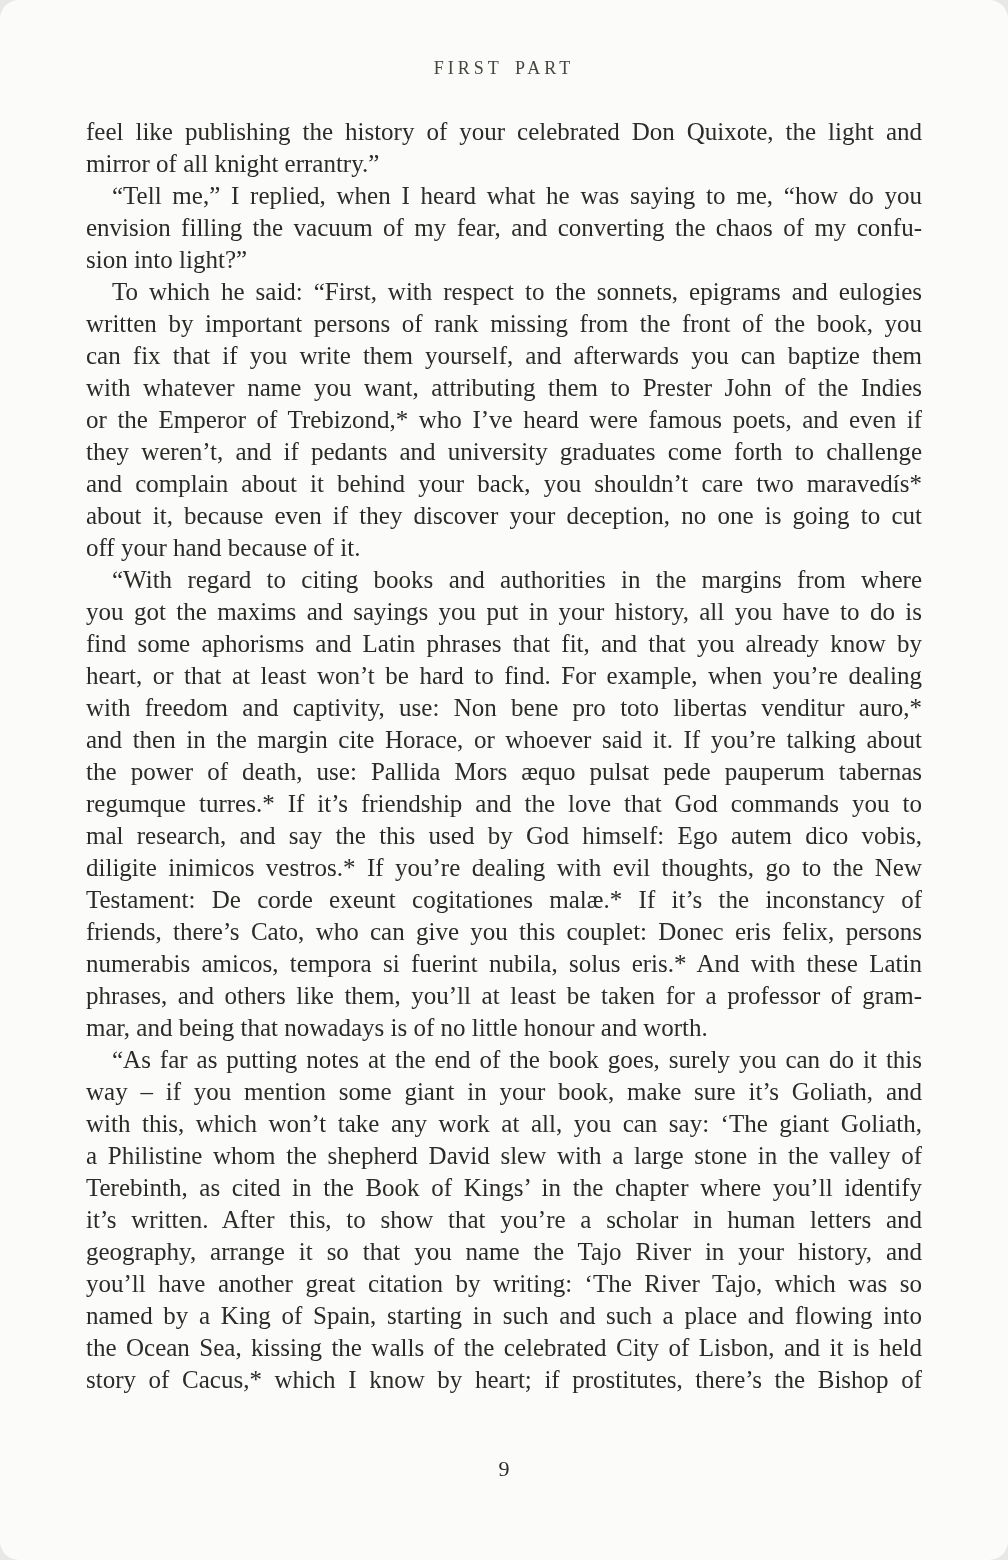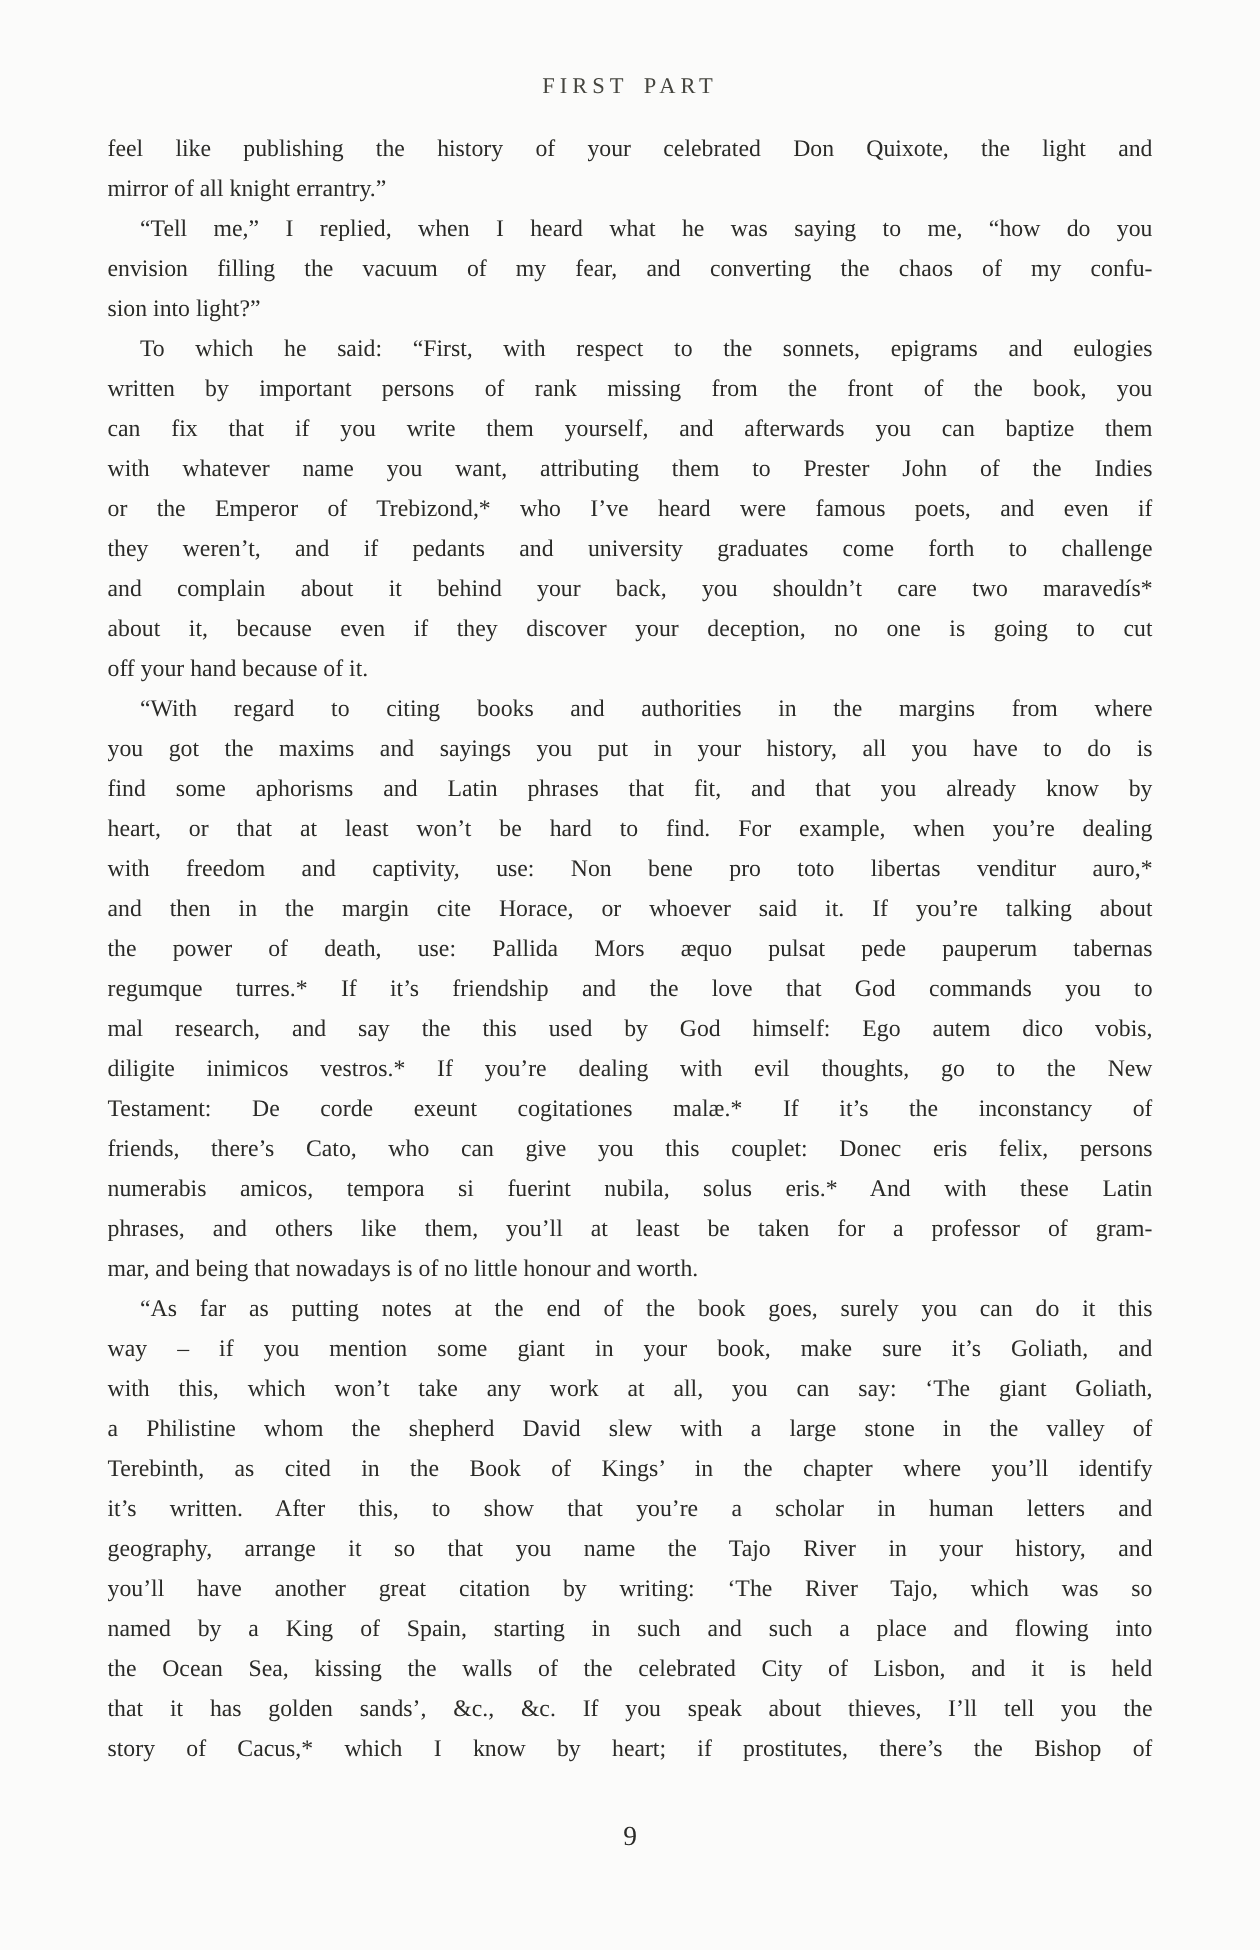--- a/index.html
+++ b/index.html
@@ -9,38 +9,39 @@
   }
   .page {
     position: relative;
     width: 1008px;
     height: 1560px;
     margin: 0 auto;
     background: #fbfbfa;
     font-family: "Liberation Serif", "DejaVu Serif", serif;
     color: #2b2b28;
     overflow: hidden;
+    border-radius: 19px;
   }
   .running-head {
     position: absolute;
     top: 58px;
     left: 0;
     right: 0;
     text-align: center;
     font-size: 18px;
     letter-spacing: 4px;
     word-spacing: 4px;
     color: #45453f;
   }
   .body-text {
     position: absolute;
-    top: 104px;
+    top: 116px;
     left: 86px;
     width: 836px;
-    font-size: 19px;
+    font-size: 25px;
     line-height: 32px;
   }
   .line {
     height: 32px;
     overflow: hidden;
     text-align: justify;
     text-align-last: justify;
   }
   .line.end {
     text-align-last: left;
@@ -99,18 +100,17 @@
       <div class="line indent"><span>“As far as putting notes at the end of the book goes, surely you can do it this</span></div>
       <div class="line"><span>way – if you mention some giant in your book, make sure it’s Goliath, and</span></div>
       <div class="line"><span>with this, which won’t take any work at all, you can say: ‘The giant Goliath,</span></div>
       <div class="line"><span>a Philistine whom the shepherd David slew with a large stone in the valley of</span></div>
       <div class="line"><span>Terebinth, as cited in the Book of Kings’ in the chapter where you’ll identify</span></div>
       <div class="line"><span>it’s written. After this, to show that you’re a scholar in human letters and</span></div>
       <div class="line"><span>geography, arrange it so that you name the Tajo River in your history, and</span></div>
       <div class="line"><span>you’ll have another great citation by writing: ‘The River Tajo, which was so</span></div>
       <div class="line"><span>named by a King of Spain, starting in such and such a place and flowing into</span></div>
       <div class="line"><span>the Ocean Sea, kissing the walls of the celebrated City of Lisbon, and it is held</span></div>
-      <div class="line"><span>that it has golden sands’, &amp;c., &amp;c. If you speak about thieves, I’ll tell you the</span></div>
       <div class="line"><span>story of Cacus,* which I know by heart; if prostitutes, there’s the Bishop of</span></div>
     </div>
 
   <div class="page-number">9</div>
 </div>
 
 </body></html>

